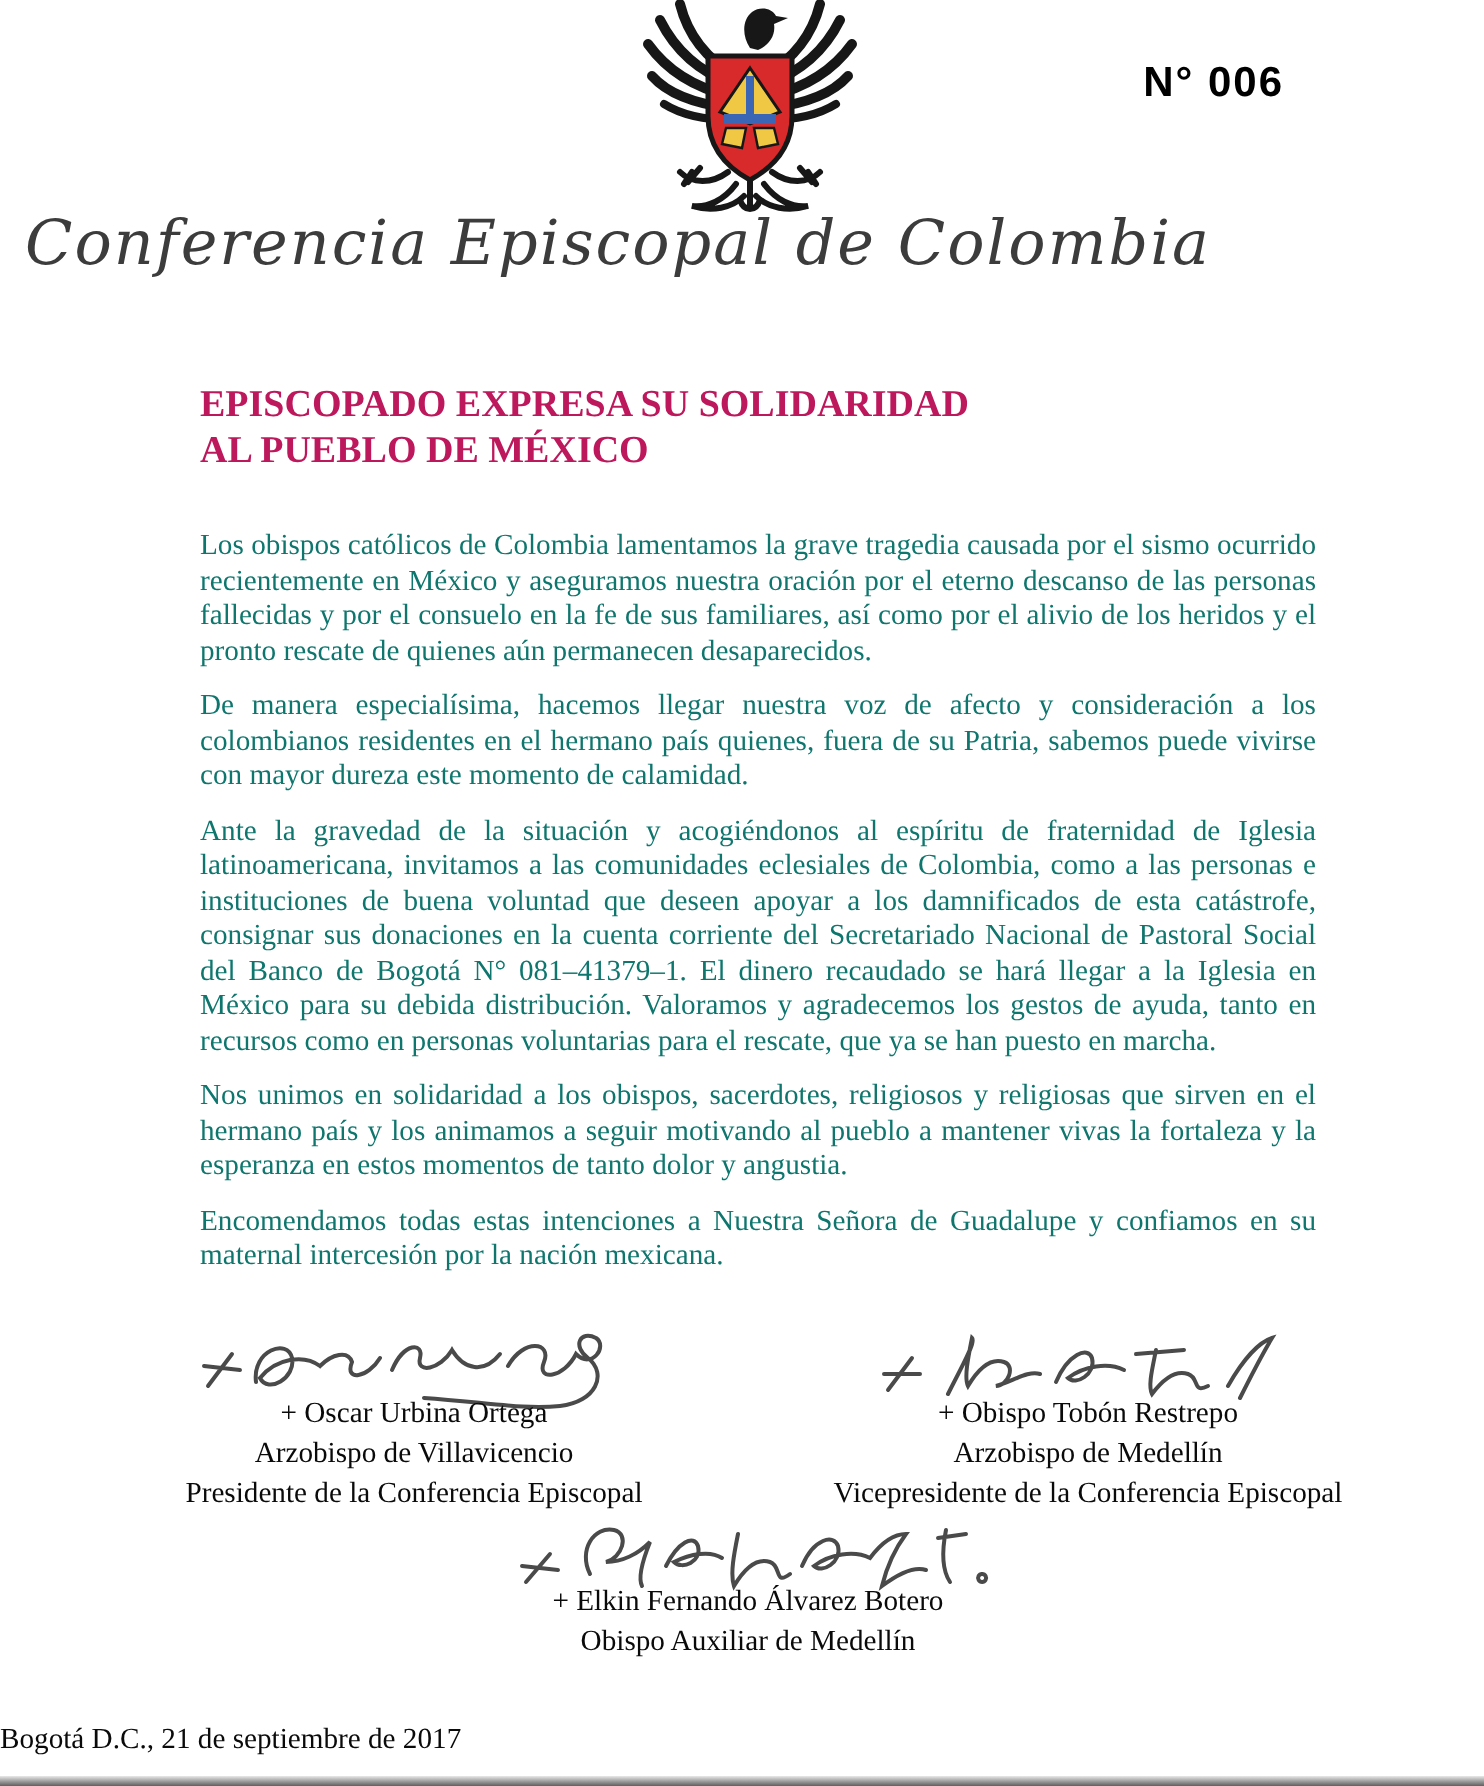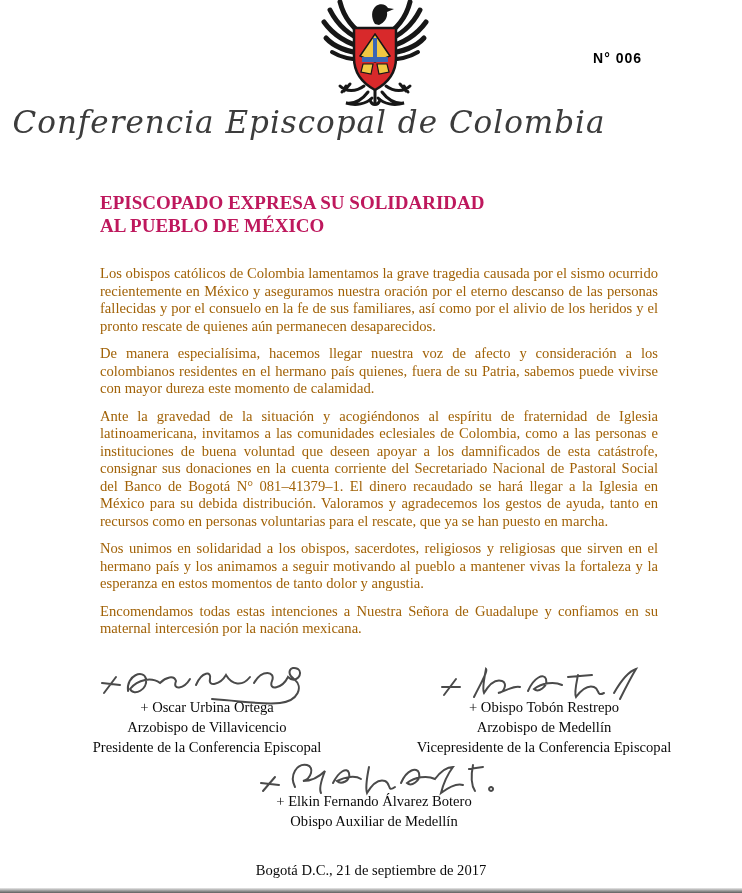--- a/index.html
+++ b/index.html
@@ -10,56 +10,56 @@
     overflow:hidden;
     font-family:"Liberation Serif", serif;
     color:#111;
   }
   
   .emblem{position:absolute;left:316px;top:0;width:118px;height:108px;}
   
   .doc-number{
     position:absolute;top:30px;right:100px;
     font-family:"Liberation Sans", sans-serif;
-    font-weight:bold;font-size:14px;letter-spacing:1px;color:#000;margin-top:20px;
+    font-weight:bold;font-size:21px;letter-spacing:1px;color:#000;
   }
   
   .org-script{
     position:absolute;top:104px;left:0;width:618px;
     text-align:center;
     font-family:"DejaVu Serif", serif;
     font-style:italic;
     font-size:31px;
     letter-spacing:1px;
     color:#3c3c3c;
   }
   
   .title{
     position:absolute;top:191px;left:100px;width:558px;
     font-weight:bold;font-size:19px;line-height:23px;
     color:#be185d;
   }
   
   .body-text{
     position:absolute;top:265px;left:100px;width:558px;
-    font-size:14.6px;line-height:17.5px;text-align:justify;color:#a16207;
+    font-size:14.6px;line-height:17.5px;text-align:justify;color:#0f766e;
   }
   .body-text p{margin:0 0 10px 0;}
   
   .sig-block{position:absolute;text-align:center;font-size:14.6px;line-height:20px;color:#0a0a0a;}
   .sig-left{top:663px;left:73px;width:268px;}
   .sig-right{top:663px;left:398px;width:292px;}
   .sig-center{top:757px;left:218px;width:312px;}
   .sig-scrawl{display:block;margin:0 auto -12px auto;}
   .sig-name{white-space:nowrap;}
   .sig-role{white-space:nowrap;}
   
   .dateline{
     position:absolute;top:862px;left:0;width:742px;
-    text-align:center;font-size:14.6px;color:#0a0a0a;
+    font-size:14.6px;color:#0a0a0a;
   }
   
   .bottom-bar{
     position:absolute;left:0;bottom:0;width:742px;height:5px;
     background:linear-gradient(#e9e9e9,#9a9a9a 55%,#5f5f5f);
   }
 </style>
 </head>
 <body>
 

